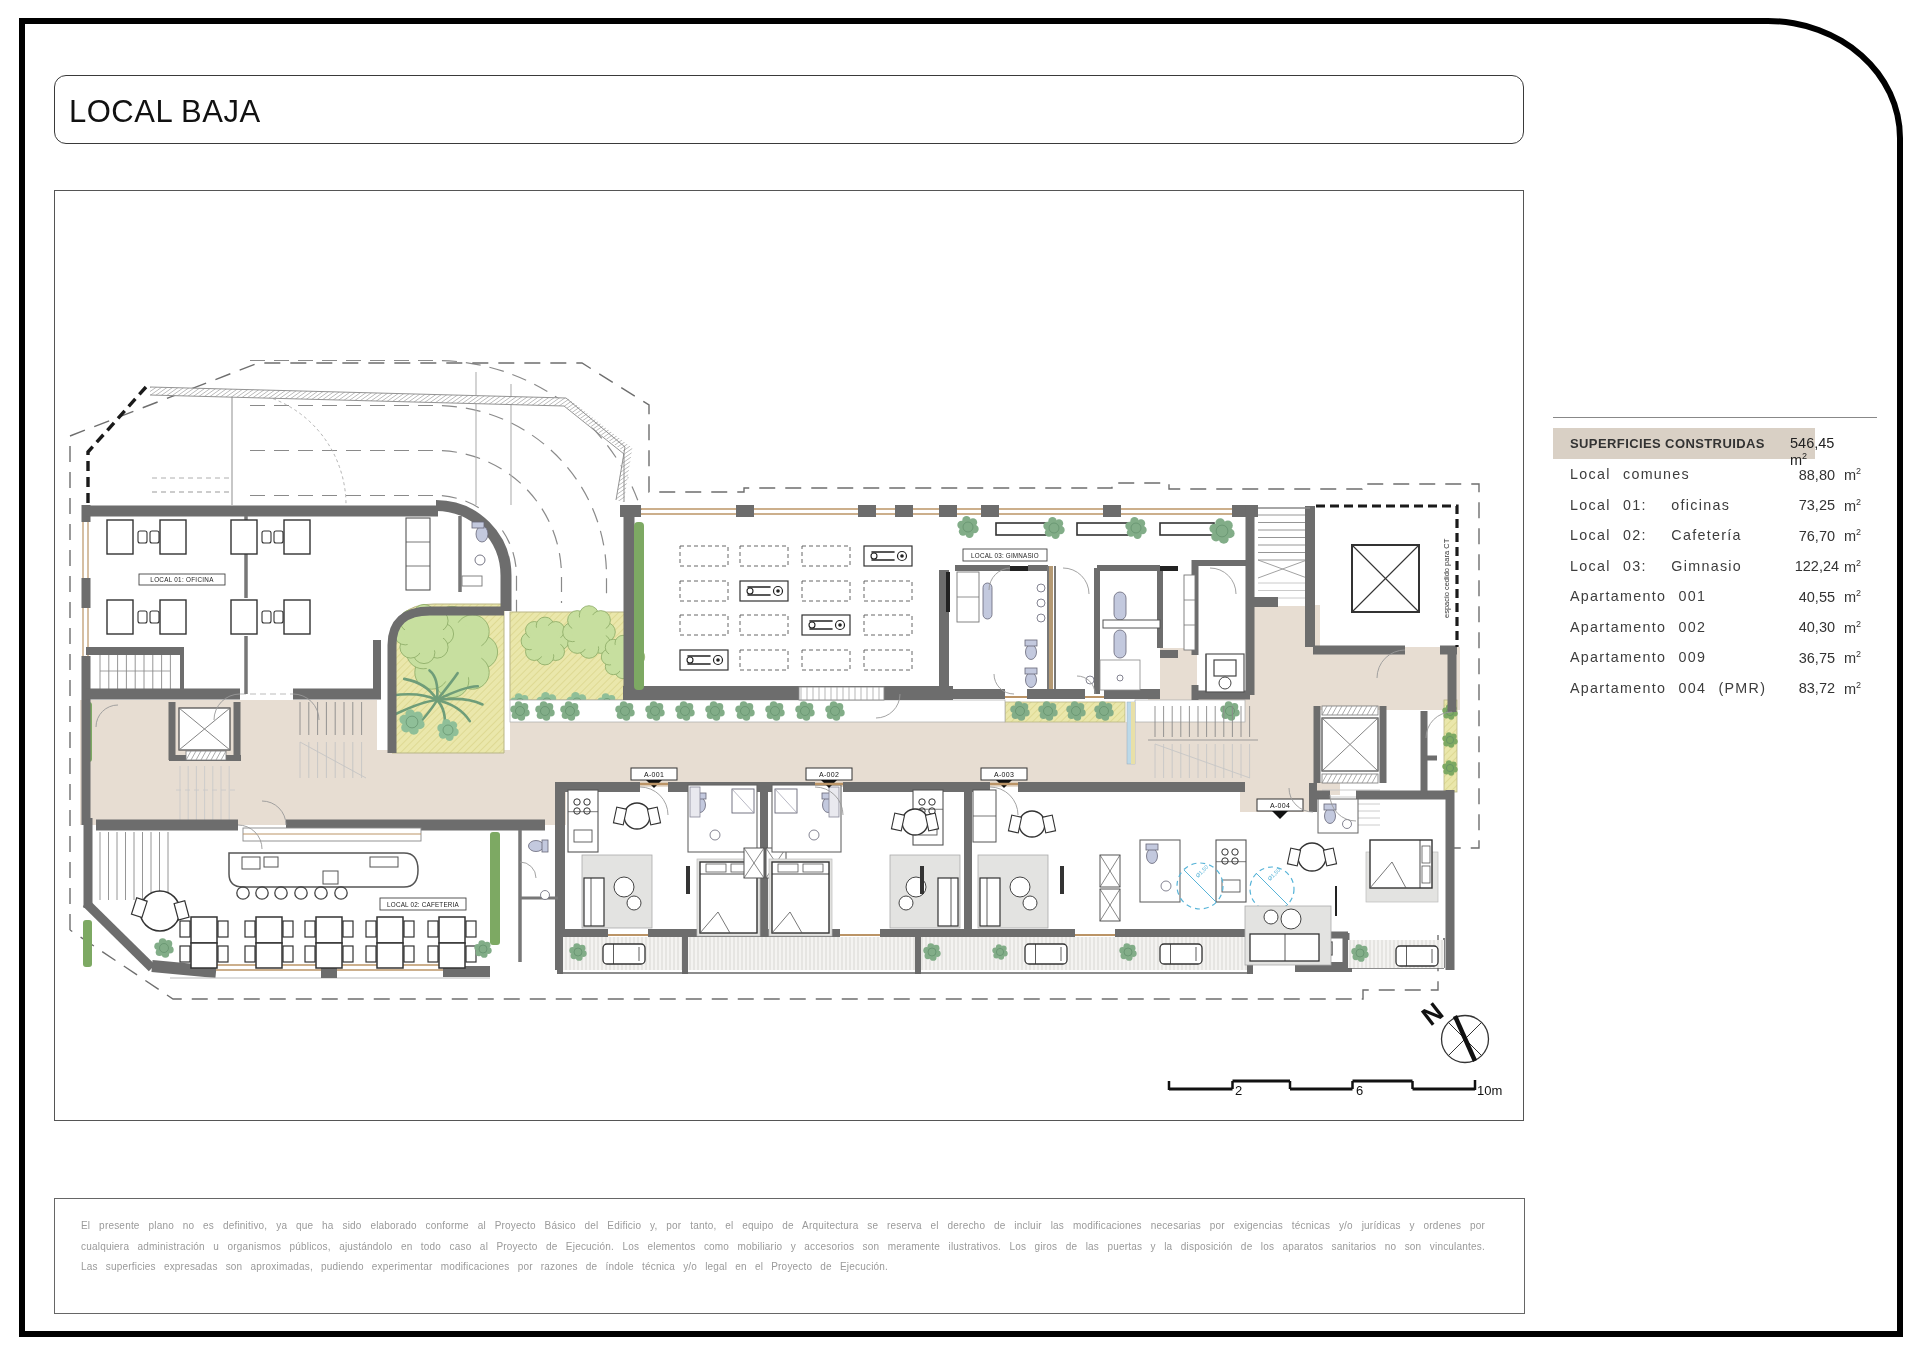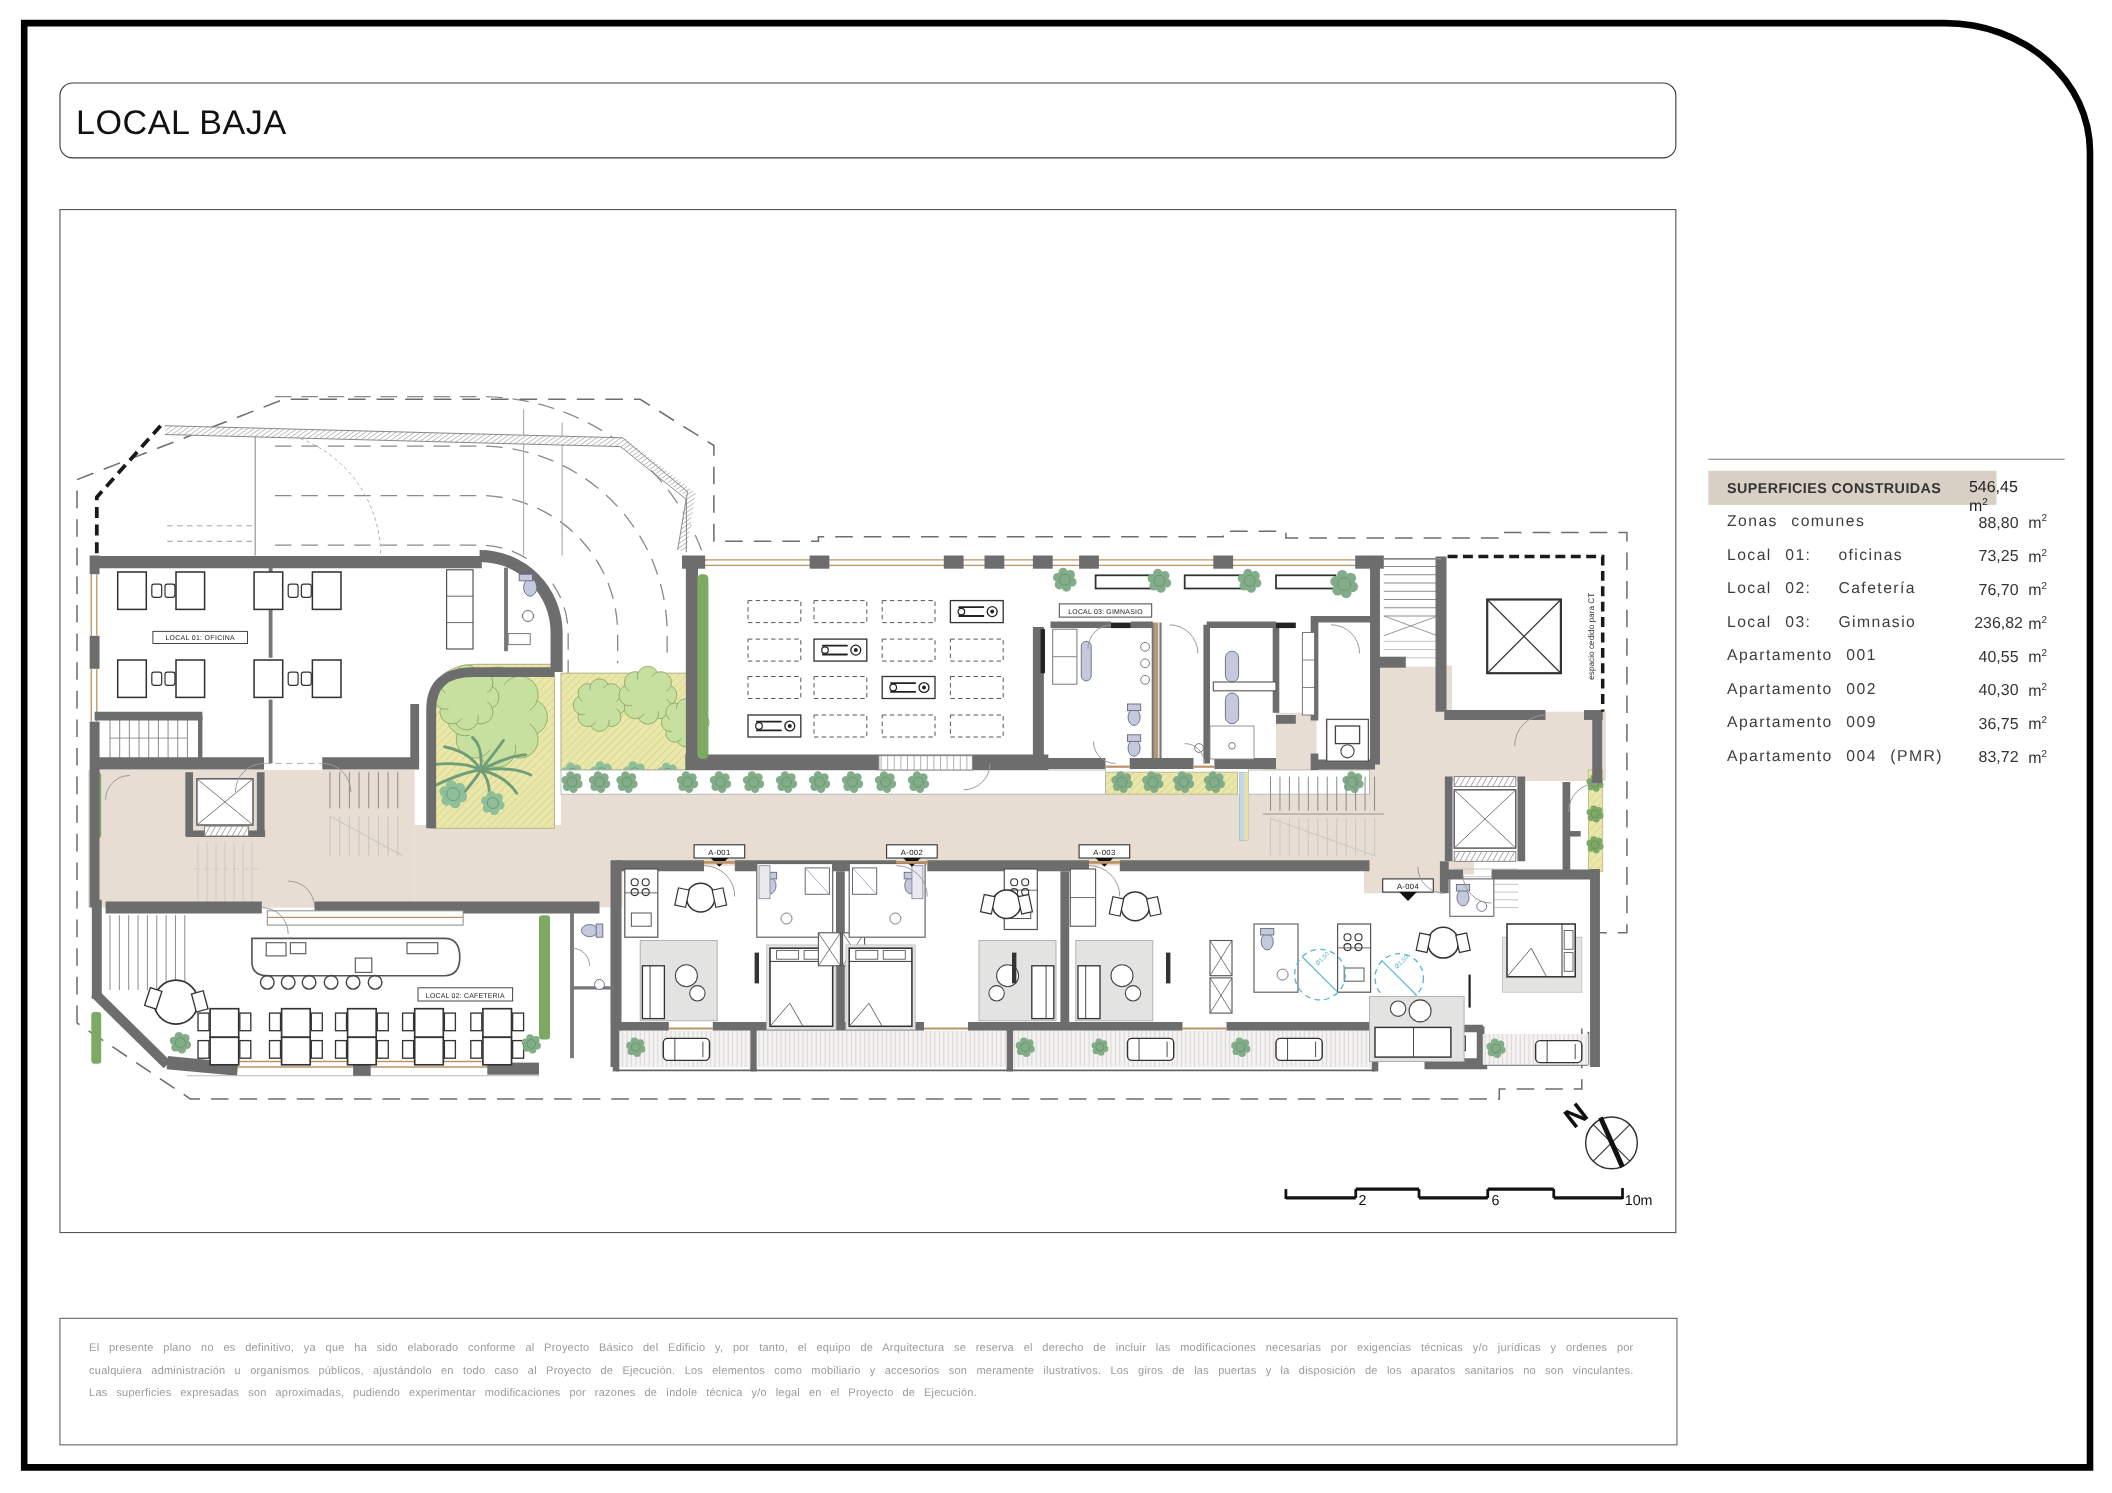--- a/index.html
+++ b/index.html
@@ -1094,34 +1094,34 @@
 <text x="1235" y="1095" font-size="13" fill="#111" text-anchor="start" font-weight="normal">2</text>
 <text x="1356" y="1095" font-size="13" fill="#111" text-anchor="start" font-weight="normal">6</text>
 <text x="1477" y="1095" font-size="13" fill="#111" text-anchor="start" font-weight="normal">10m</text>
 </svg>
 <div class="tline"></div>
 <div class="thead">
     <span class="lab">SUPERFICIES CONSTRUIDAS</span>
     <span class="val">546,45 m<sup>2</sup></span>
   </div>
 <div class="trow" style="top:466.0px">
-    <span class="lab">Zonas comunes</span>
+    <span class="lab">Local comunes</span>
     <span class="val"><span class="num">88,80</span>&nbsp;m<sup>2</sup></span>
   </div>
 <div class="trow" style="top:496.5px">
     <span class="lab">Local 01:&nbsp; oficinas</span>
     <span class="val"><span class="num">73,25</span>&nbsp;m<sup>2</sup></span>
   </div>
 <div class="trow" style="top:527.0px">
     <span class="lab">Local 02:&nbsp; Cafetería</span>
     <span class="val"><span class="num">76,70</span>&nbsp;m<sup>2</sup></span>
   </div>
 <div class="trow" style="top:557.5px">
     <span class="lab">Local 03:&nbsp; Gimnasio</span>
-    <span class="val"><span class="num">236,82</span>&nbsp;m<sup>2</sup></span>
+    <span class="val"><span class="num">122,24</span>&nbsp;m<sup>2</sup></span>
   </div>
 <div class="trow" style="top:588.0px">
     <span class="lab">Apartamento 001</span>
     <span class="val"><span class="num">40,55</span>&nbsp;m<sup>2</sup></span>
   </div>
 <div class="trow" style="top:618.5px">
     <span class="lab">Apartamento 002</span>
     <span class="val"><span class="num">40,30</span>&nbsp;m<sup>2</sup></span>
   </div>
 <div class="trow" style="top:649.0px">

